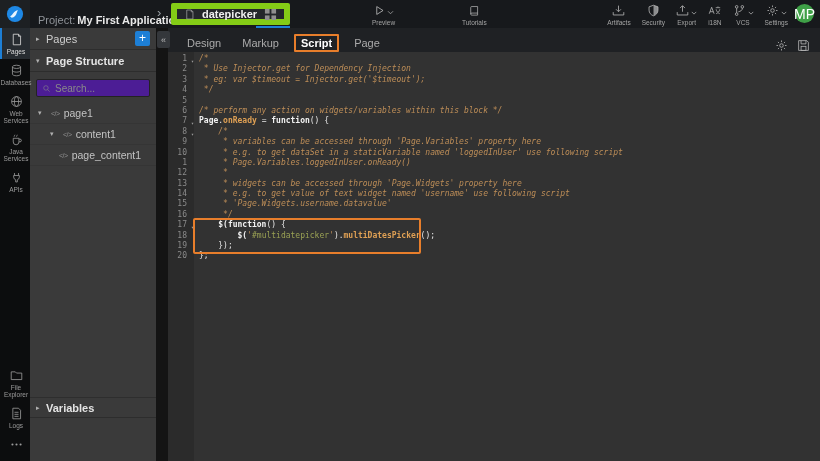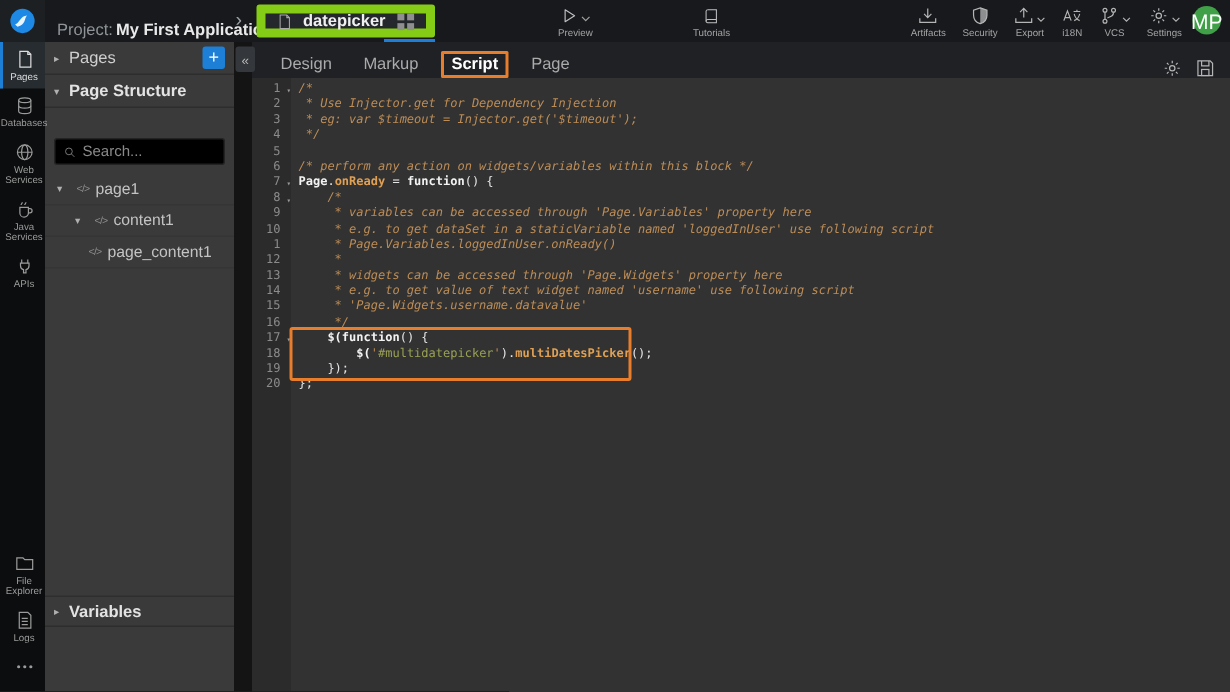--- a/index.html
+++ b/index.html
@@ -34,21 +34,21 @@
   .rail-item.active { background:#272c31; border-left-color:#1d7fd6; color:#dddddd; }
   .rail-spacer { flex:1; }
 
   
   .sidepanel { position:absolute; left:30px; top:28px; width:126px; height:433px; background:#3a3a3a; z-index:4; }
   .panel-row { height:22px; display:flex; align-items:center; padding:0 6px; border-bottom:1px solid #2d2d2d; }
   .caret { color:#b0b0b0; font-size:7px; width:9px; }
   .panel-title { flex:1; font-size:11px; color:#cfcfcf; margin-left:1px; }
   .panel-title.bold { font-weight:bold; color:#e3e3e3; }
   .add-btn { width:15px; height:15px; background:#1d7fd6; border-radius:2px; color:#fff; font-size:12px; line-height:14px; text-align:center; }
-  .search-wrap { margin:20px 6px 6px; height:18px; background:#000000; border:1px solid #232323; border-radius:2px; display:flex; align-items:center; padding:0 5px; gap:4px; color:#8a8a8a; }
+  .search-wrap { margin:7px 6px 6px; height:18px; background:#4c1d95; border:1px solid #232323; border-radius:2px; display:flex; align-items:center; padding:0 5px; gap:4px; color:#8a8a8a; }
   .search-wrap .i svg { width:9px; height:9px; }
   .search-input { background:transparent; border:none; outline:none; color:#bdbdbd; font-size:10px; width:100%; font-family:"Liberation Sans",sans-serif; }
   .search-input::placeholder { color:#8a8a8a; }
   .tree-row { height:21px; display:flex; align-items:center; gap:4px; font-size:10.5px; color:#c3c3c3; border-bottom:1px solid #353535; }
   .tree-code { font-size:7px; color:#8f8f8f; letter-spacing:-0.5px; }
   .variables-row { position:absolute; left:0; right:0; top:369px; height:21px; display:flex; align-items:center; padding:0 6px; border-top:1px solid #2e2e2e; border-bottom:1px solid #2d2d2d; background:#3a3a3a; }
 
   
   .resizer { position:absolute; left:156px; top:28px; width:12px; height:433px; background:#141414; z-index:3; }
   .collapse-btn { position:absolute; left:157px; top:31px; width:13px; height:17px; background:#34373b; border-radius:2px; color:#b8b8b8; font-size:9px; display:flex; align-items:center; justify-content:center; z-index:7; }

